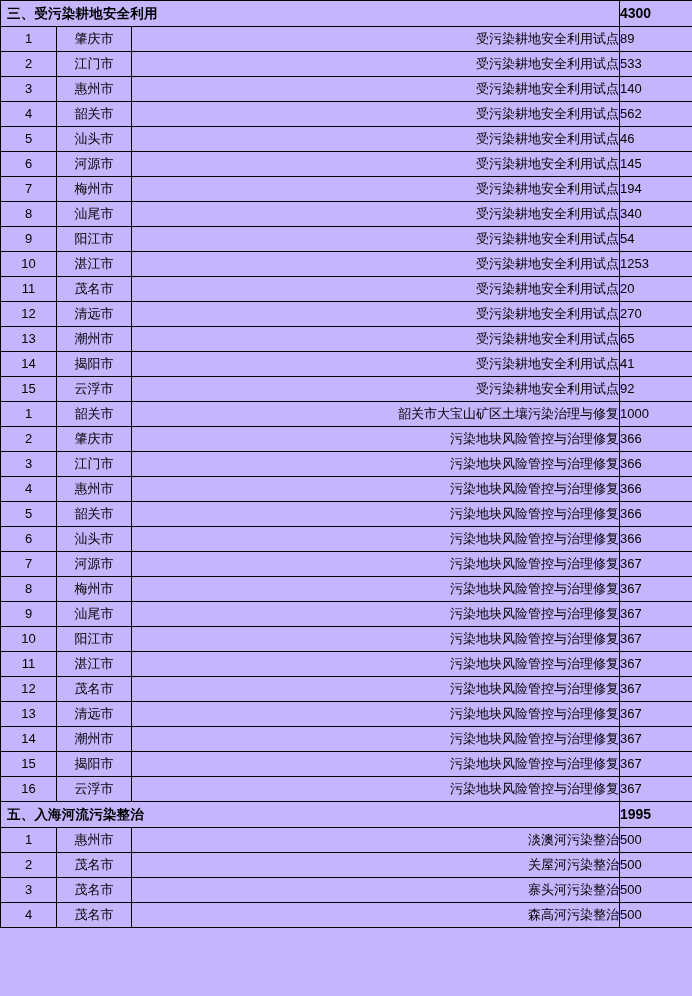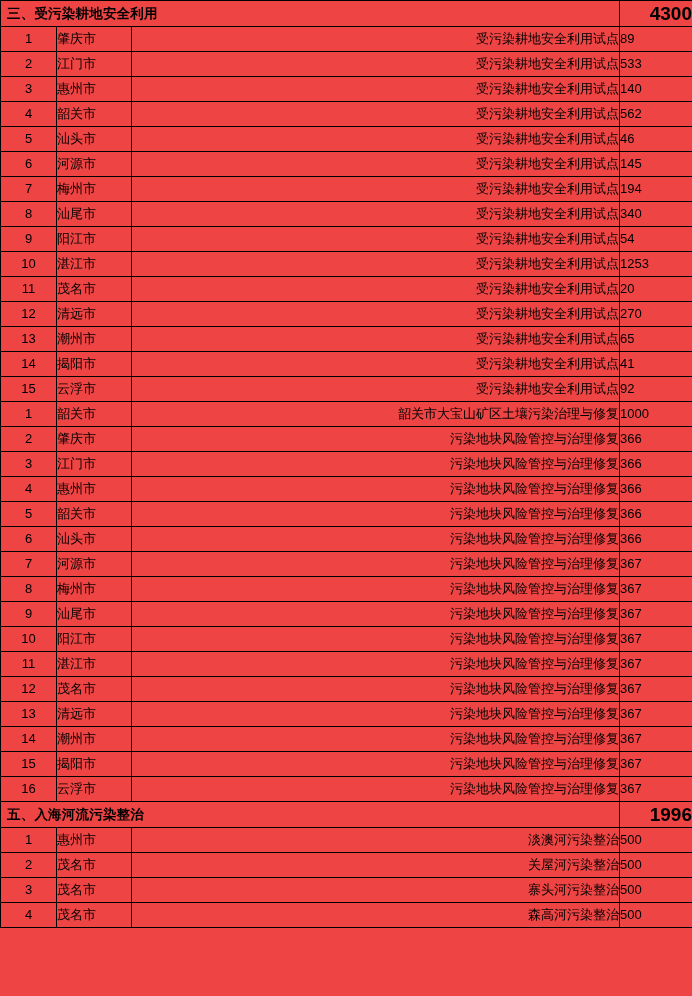--- a/index.html
+++ b/index.html
@@ -8,21 +8,21 @@
     padding: 0;
     background: #ffffff;
   }
   body {
     font-family: "Liberation Sans", "DejaVu Sans", sans-serif;
     width: 692px;
   }
   #sheet {
     width: 692px;
     min-height: 996px;
-    background: #ef4444;
+    background: #c4b5fd;
     position: relative;
   }
   table.grid {
     border-collapse: collapse;
     width: 692px;
     table-layout: fixed;
   }
   table.grid col.c-idx { width: 56px; }
   table.grid col.c-city { width: 75px; }
   table.grid col.c-proj { width: 488px; }
@@ -36,43 +36,43 @@
     height: 25px;
     vertical-align: middle;
     color: #000000;
   }
 
   td.idx {
     text-align: center;
     font-size: 13px;
   }
   td.city {
-    text-align: left;
+    text-align: center;
     font-size: 13px;
     white-space: nowrap;
   }
   td.proj {
     text-align: right;
     font-size: 13px;
   }
   td.amt {
     text-align: left;
     font-size: 13px;
   }
   tr.section td.section-title {
     text-align: left;
     padding-left: 6px;
     font-weight: bold;
     font-size: 13.5px;
     letter-spacing: 0.2px;
   }
   tr.section td.section-amt {
-    text-align: right;
+    text-align: left;
     font-weight: bold;
-    font-size: 19px;
+    font-size: 14px;
   }
   tr.section td { height: 26px; }
 </style>
 </head>
 <body>
 
 <div id="sheet">
   <table class="grid">
     <colgroup>
       <col class="c-idx">
@@ -266,21 +266,21 @@
           <td class="amt">367</td>
         </tr>
         <tr>
           <td class="idx">16</td>
           <td class="city">云浮市</td>
           <td class="proj">污染地块风险管控与治理修复</td>
           <td class="amt">367</td>
         </tr>
         <tr class="section">
           <td class="section-title" colspan="3">五、入海河流污染整治</td>
-          <td class="section-amt">1996</td>
+          <td class="section-amt">1995</td>
         </tr>
         <tr>
           <td class="idx">1</td>
           <td class="city">惠州市</td>
           <td class="proj">淡澳河污染整治</td>
           <td class="amt">500</td>
         </tr>
         <tr>
           <td class="idx">2</td>
           <td class="city">茂名市</td>

